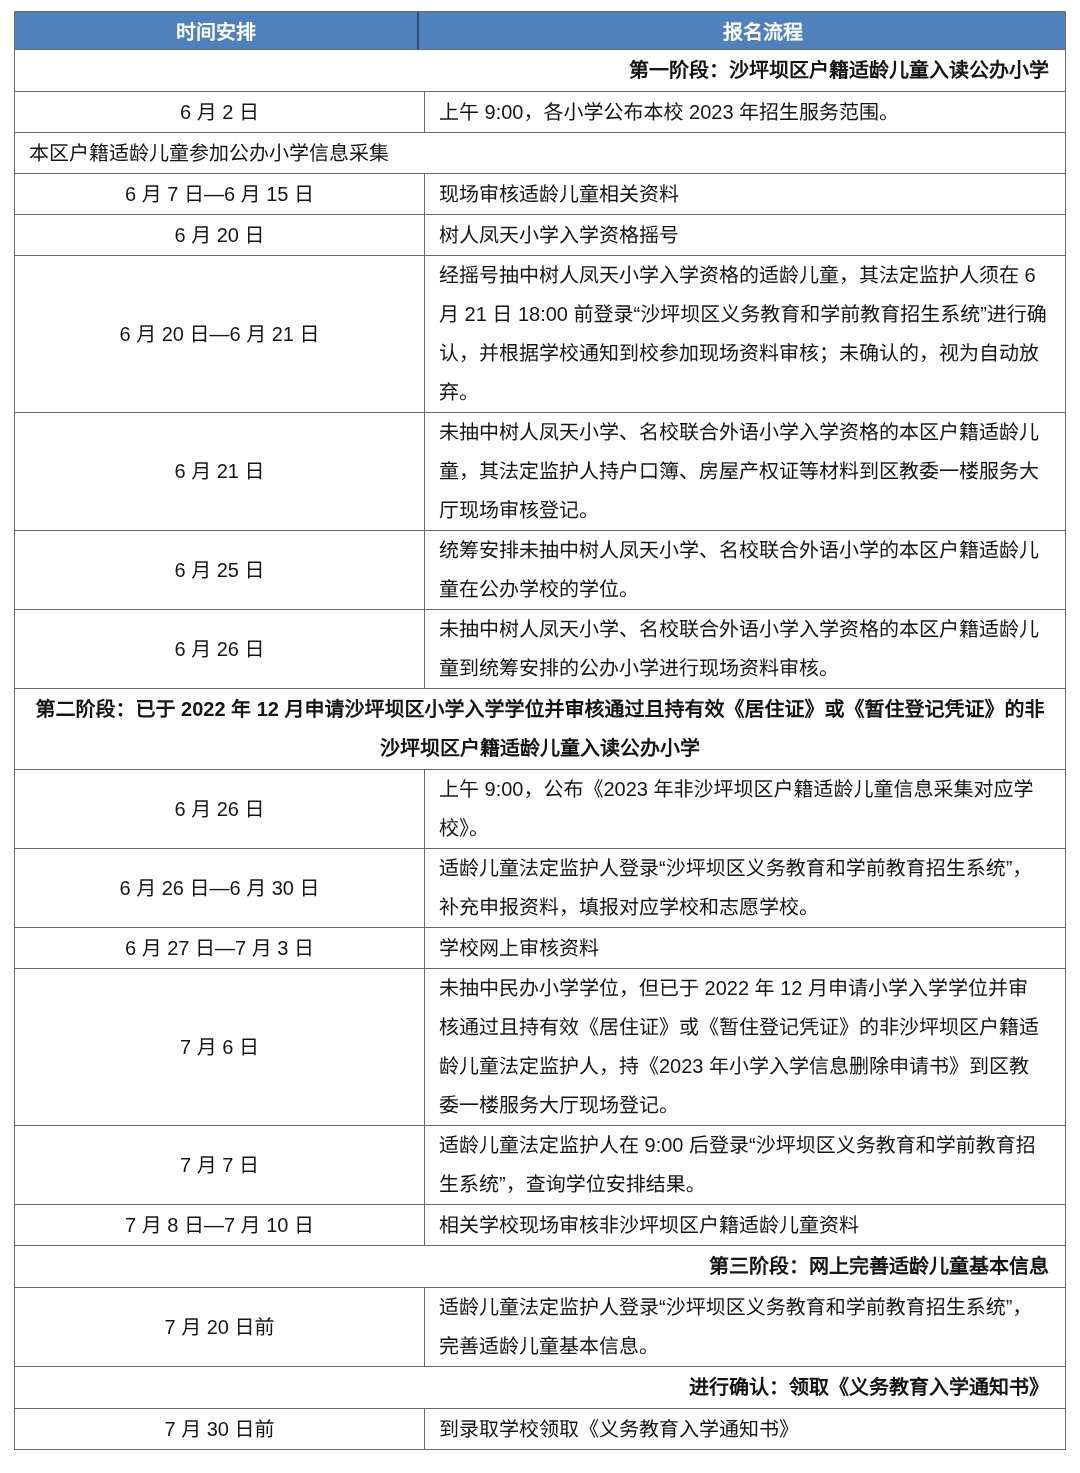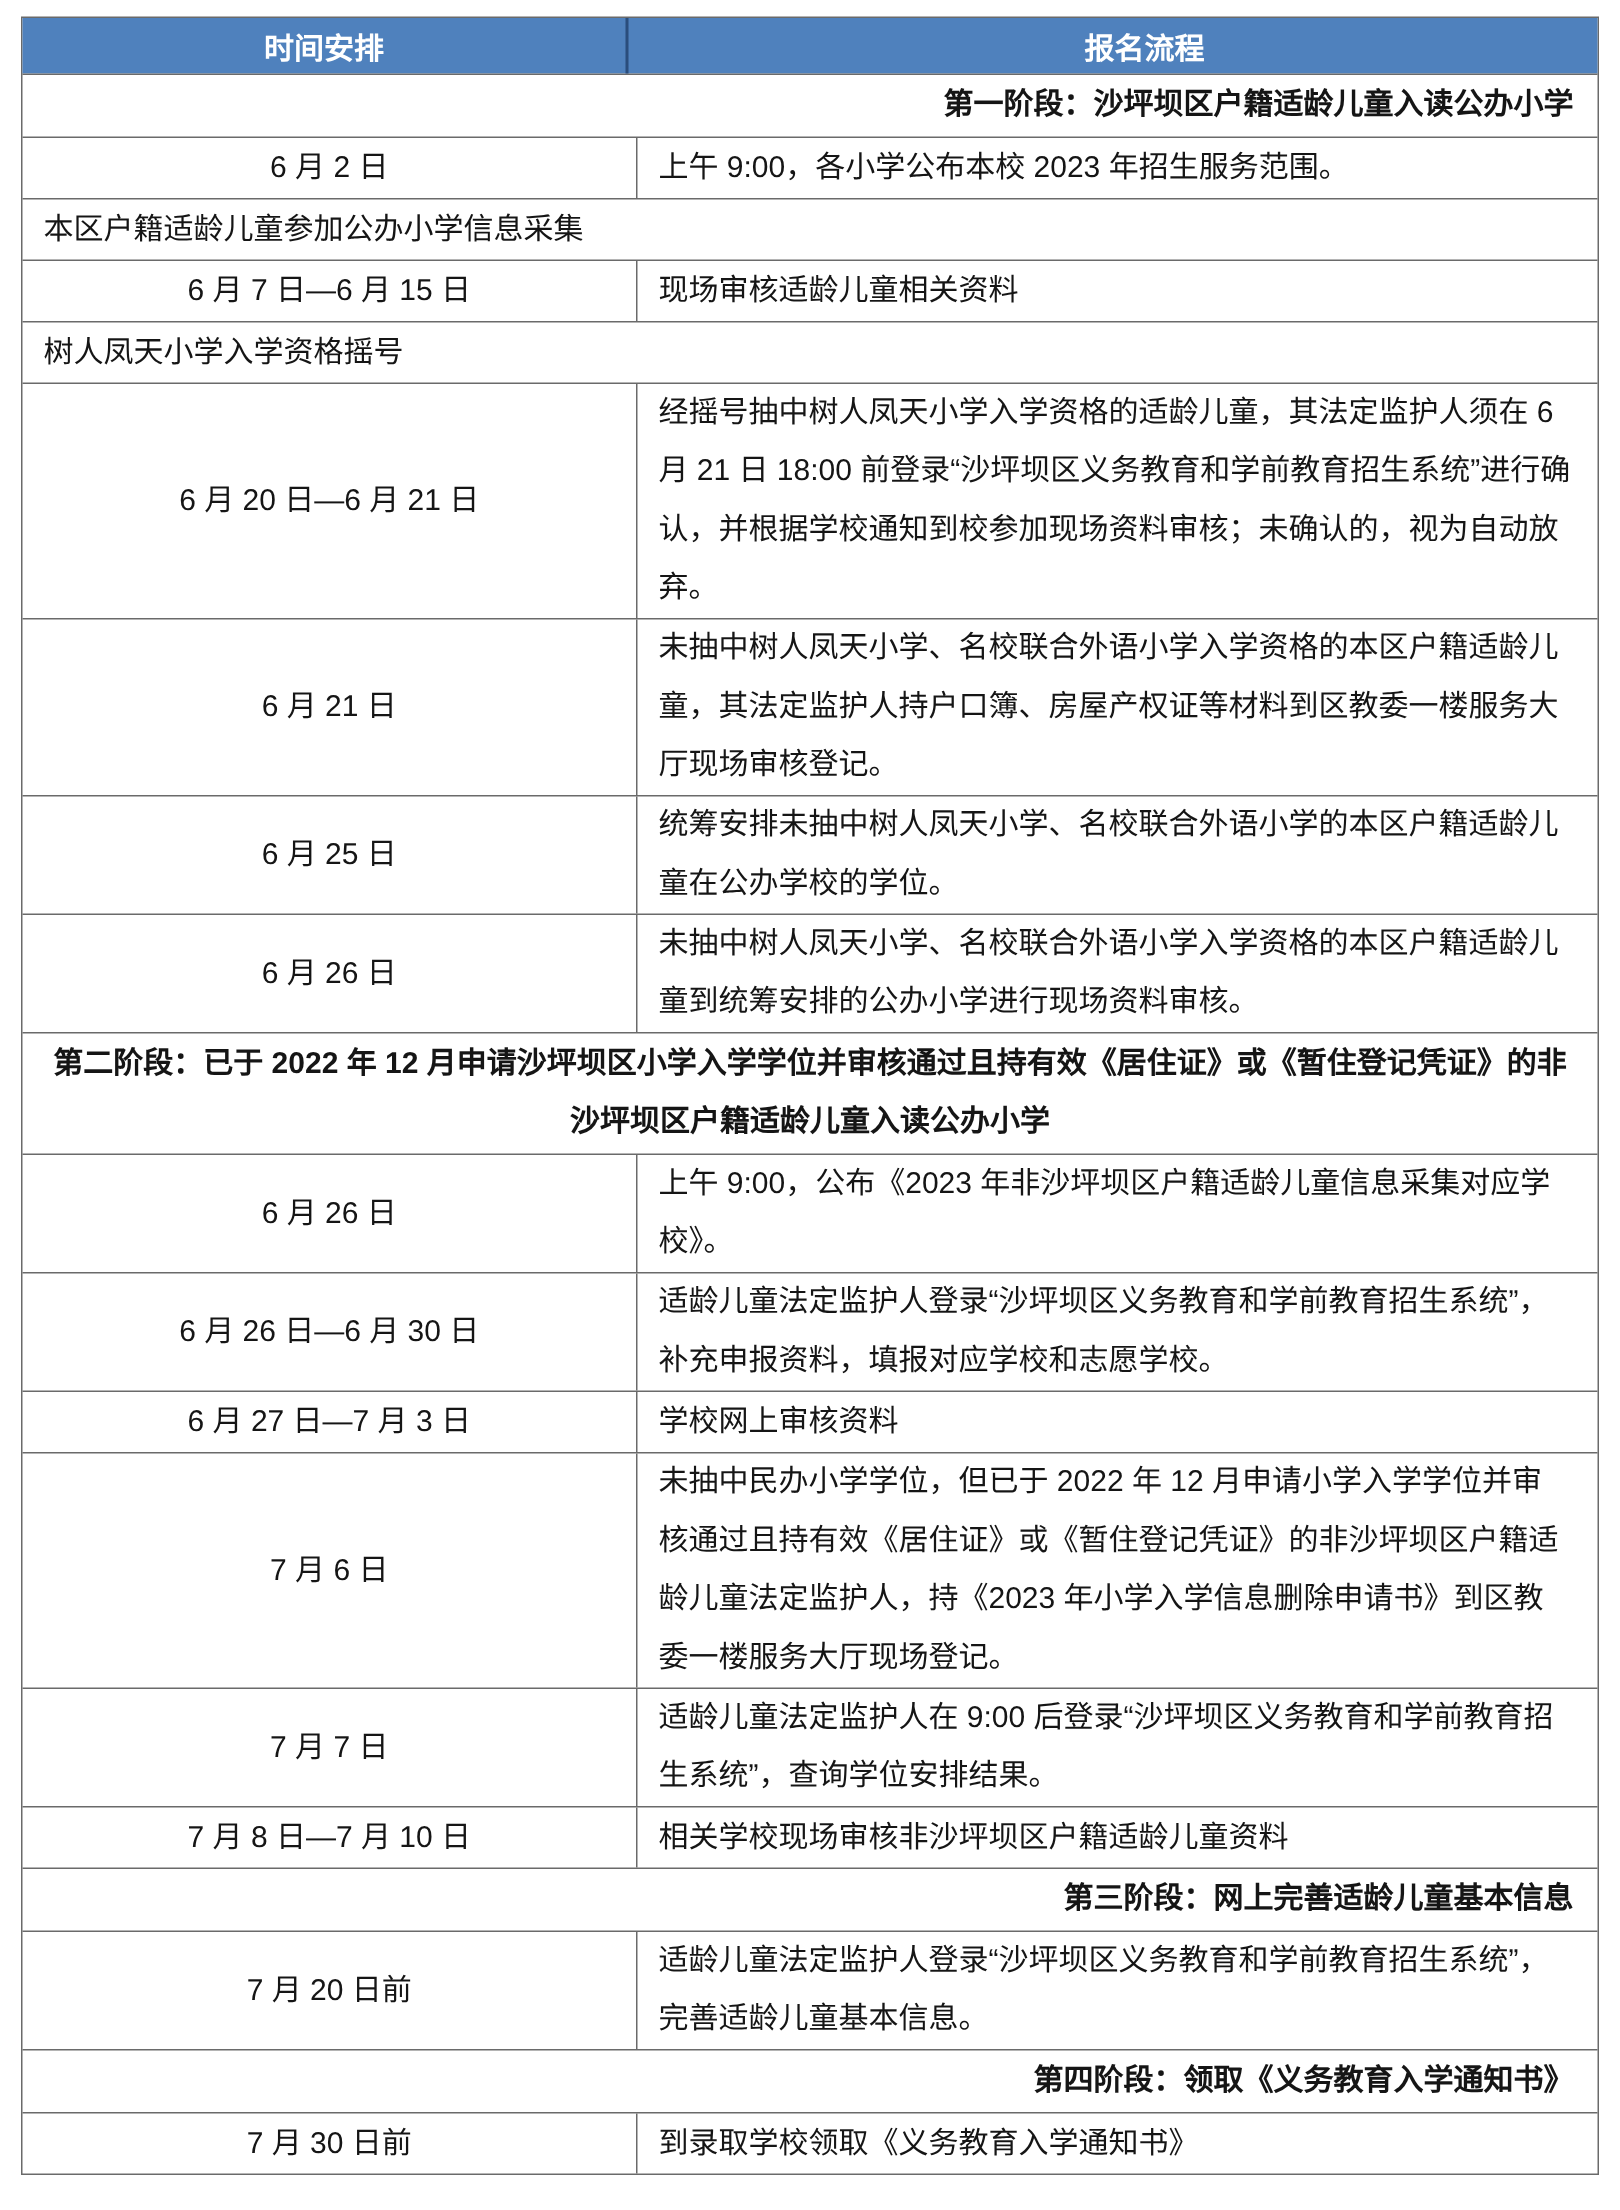--- a/index.html
+++ b/index.html
@@ -104,20 +104,21 @@
           <span>本区户籍适龄儿童参加公办小学信息采集</span>
         </div>
       </div>
       <div class="row">
         <div class="cell-time">6 月 7 日—6 月 15 日</div>
         <div class="cell-desc">
           <span>现场审核适龄儿童相关资料</span>
         </div>
       </div>
       <div class="row">
+        <div class="cell-time">6 月 20 日</div>
         <div class="cell-desc">
           <span>树人凤天小学入学资格摇号</span>
         </div>
       </div>
       <div class="row">
         <div class="cell-time">6 月 20 日—6 月 21 日</div>
         <div class="cell-desc">
           <span>经摇号抽中树人凤天小学入学资格的适龄儿童，其法定监护人须在 6 月 21 日 18:00 前登录“沙坪坝区义务教育和学前教育招生系统”进行确认，并根据学校通知到校参加现场资料审核；未确认的，视为自动放弃。</span>
         </div>
       </div>
@@ -181,21 +182,21 @@
       <div class="section-row">
         <span>第三阶段：网上完善适龄儿童基本信息</span>
       </div>
       <div class="row">
         <div class="cell-time">7 月 20 日前</div>
         <div class="cell-desc">
           <span>适龄儿童法定监护人登录“沙坪坝区义务教育和学前教育招生系统”，完善适龄儿童基本信息。</span>
         </div>
       </div>
       <div class="section-row">
-        <span>第四阶段：领取《义务教育入学通知书》</span>
+        <span>进行确认：领取《义务教育入学通知书》</span>
       </div>
       <div class="row">
         <div class="cell-time">7 月 30 日前</div>
         <div class="cell-desc">
           <span>到录取学校领取《义务教育入学通知书》</span>
         </div>
       </div>
     </div>
 </div>
 

